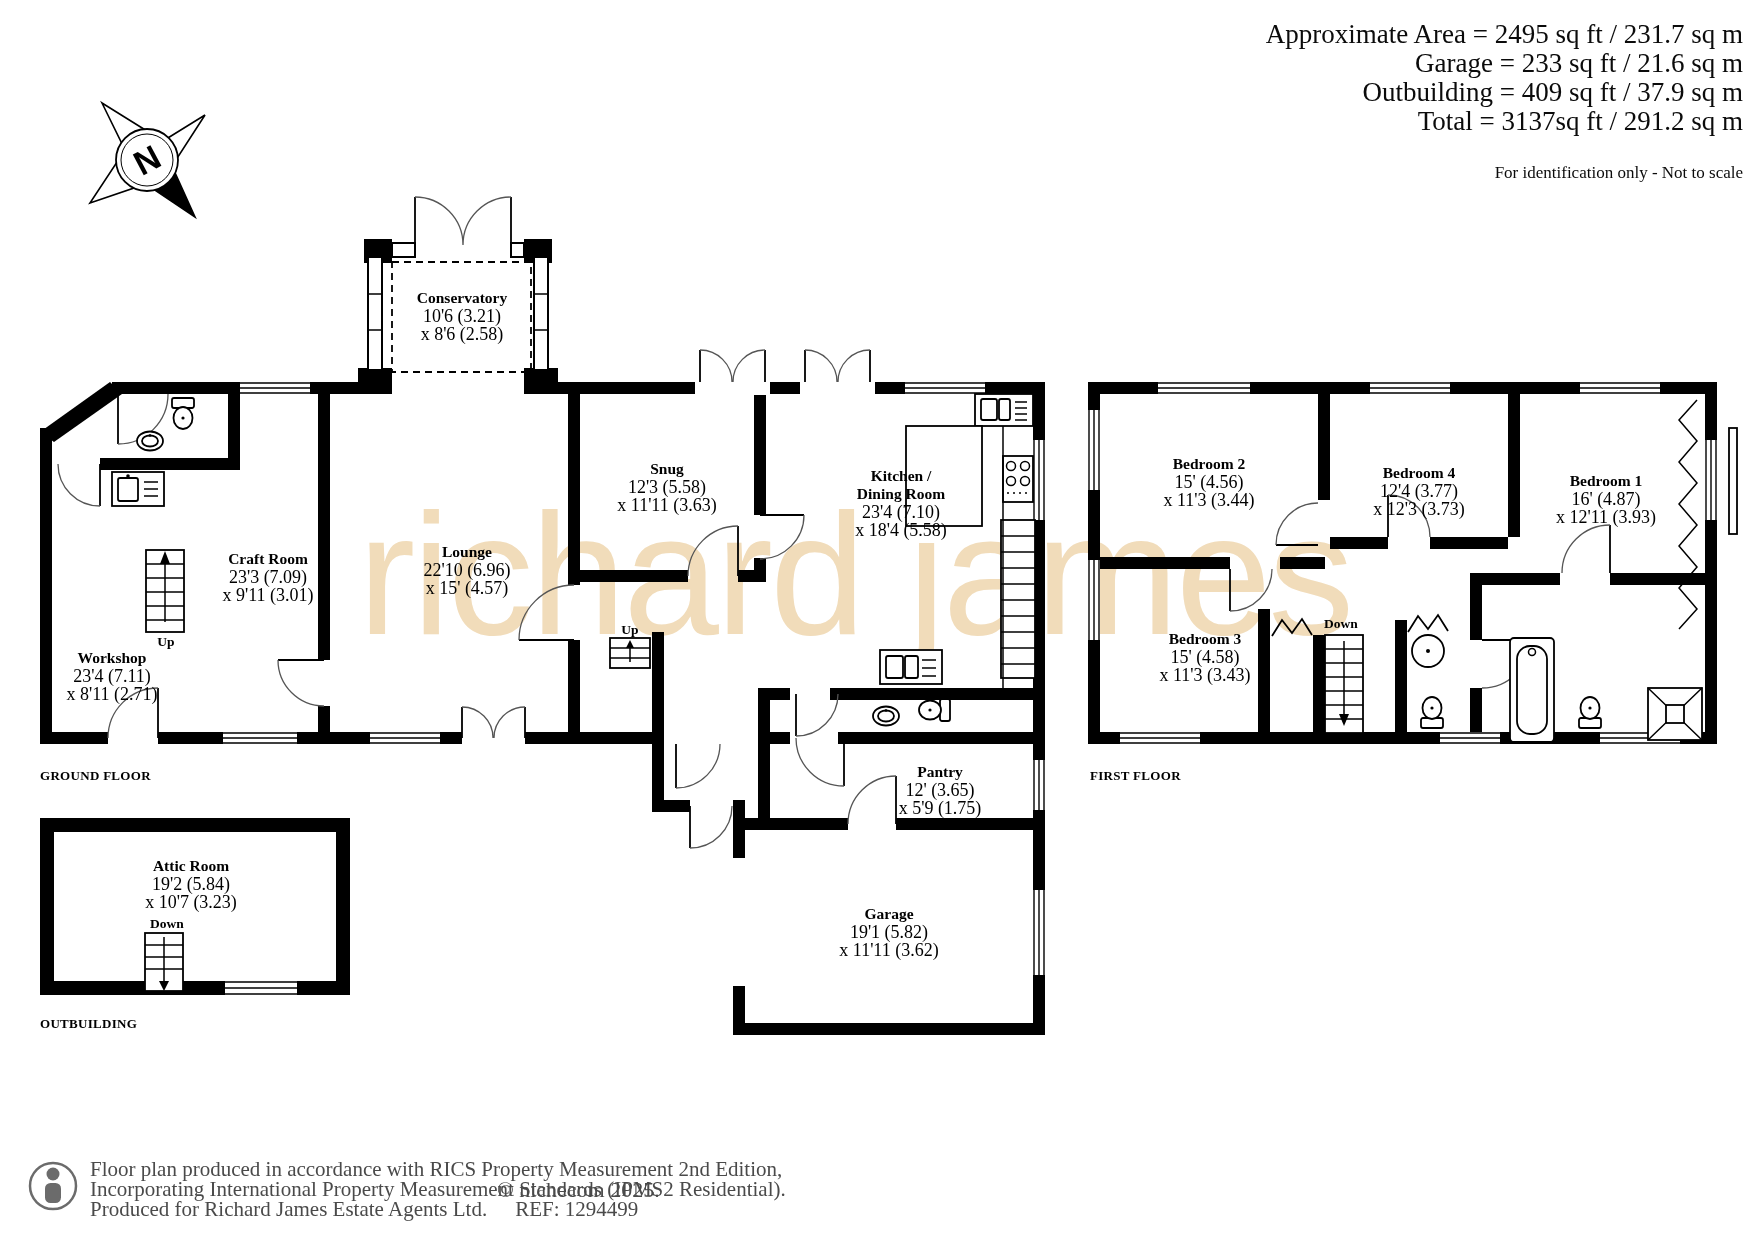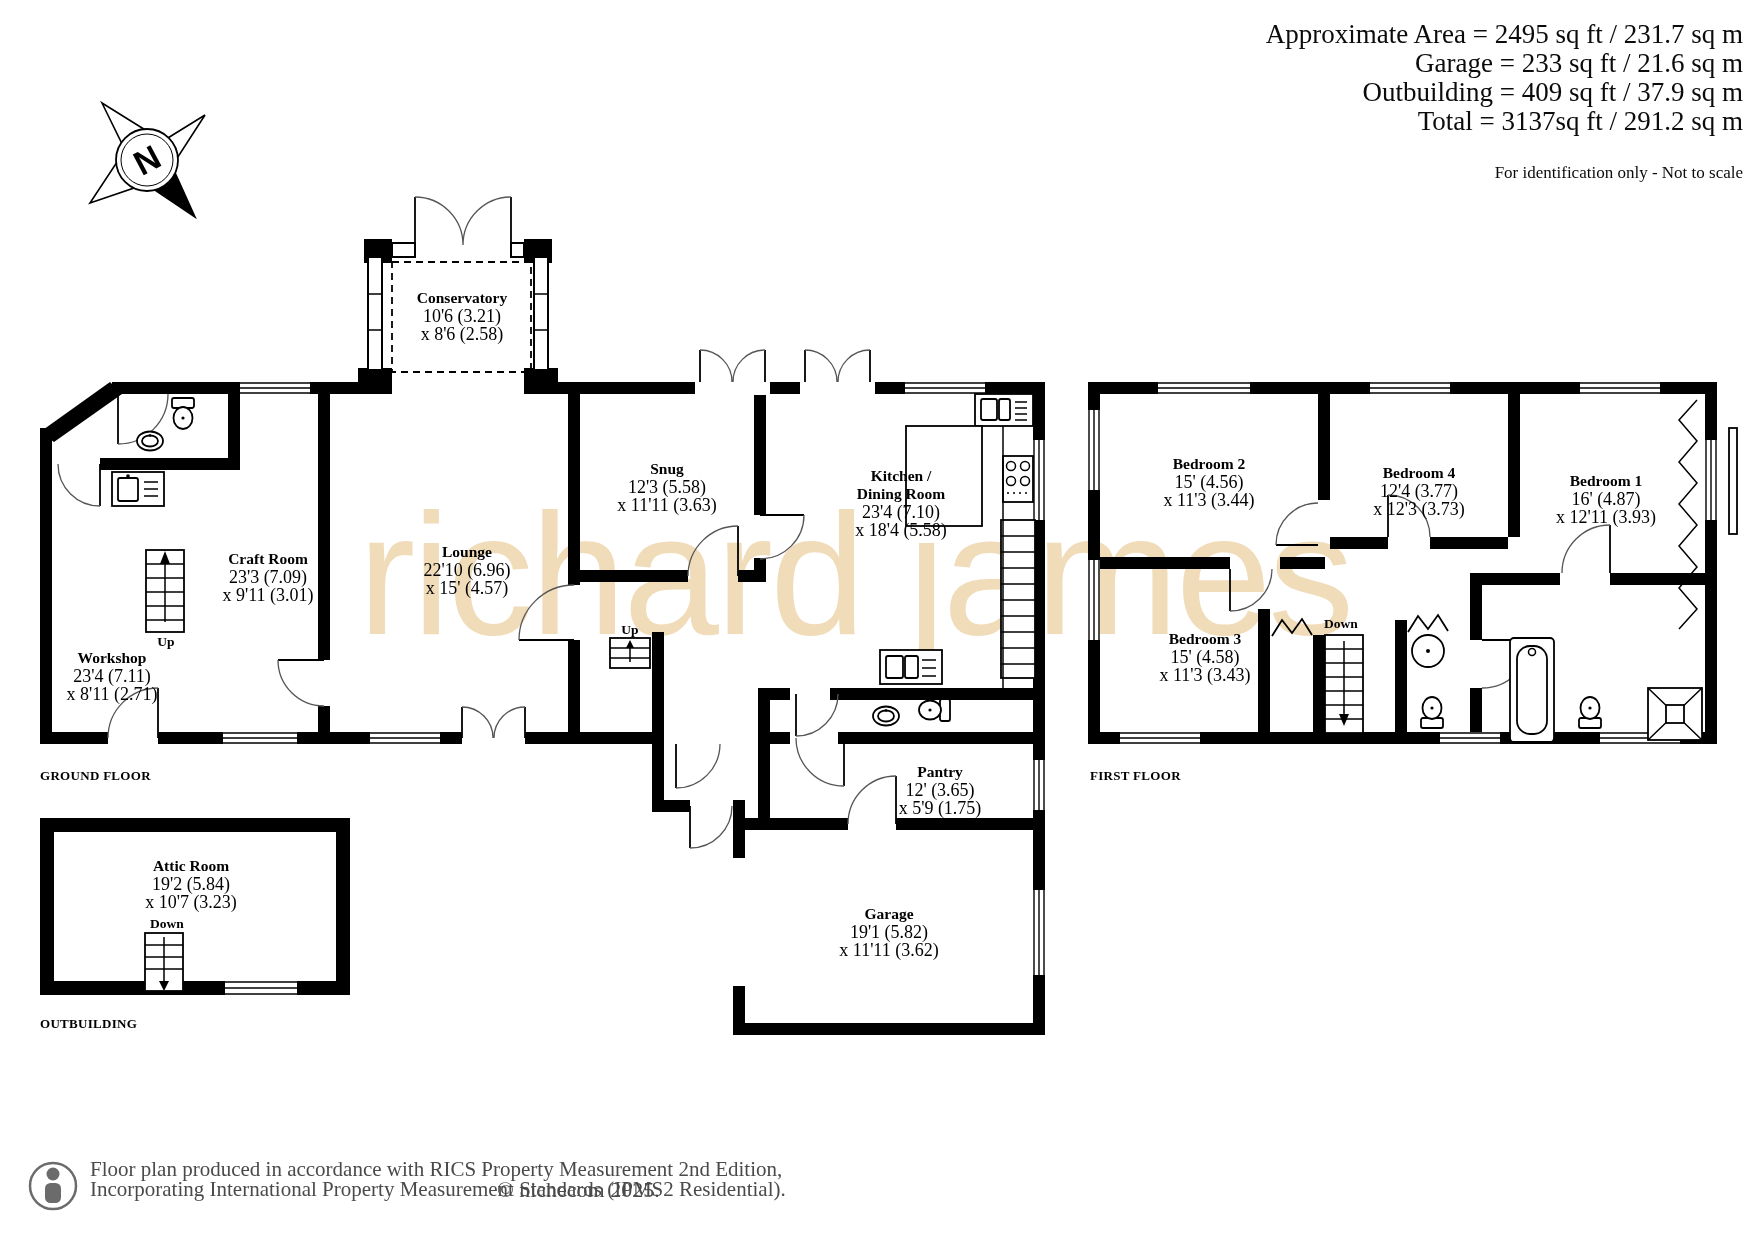--- a/index.html
+++ b/index.html
@@ -427,14 +427,17 @@
     <div class="stair-label" style="left:1341px;top:624px">Down</div>
     <div class="stair-label" style="left:167px;top:924px">Down</div>
 
     <div class="floor-title" style="left:40px;top:768px">GROUND FLOOR</div>
     <div class="floor-title" style="left:1090px;top:768px">FIRST FLOOR</div>
     <div class="floor-title" style="left:40px;top:1016px">OUTBUILDING</div>
 
     <div class="footer-line" style="top:1157px">Floor plan produced in accordance with RICS Property Measurement 2nd Edition,</div>
     <div class="footer-line" style="top:1177px">Incorporating International Property Measurement Standards (IPMS2 Residential).</div>
     <div class="copyright">© nichecom 2025.</div>
+    <div class="footer-line" style="top:1197px">
+      <span>Produced for Richard James Estate Agents Ltd.</span><span class="ref">REF: 1294499</span>
+    </div>
   </div>
 </div>
 
 </body></html>

